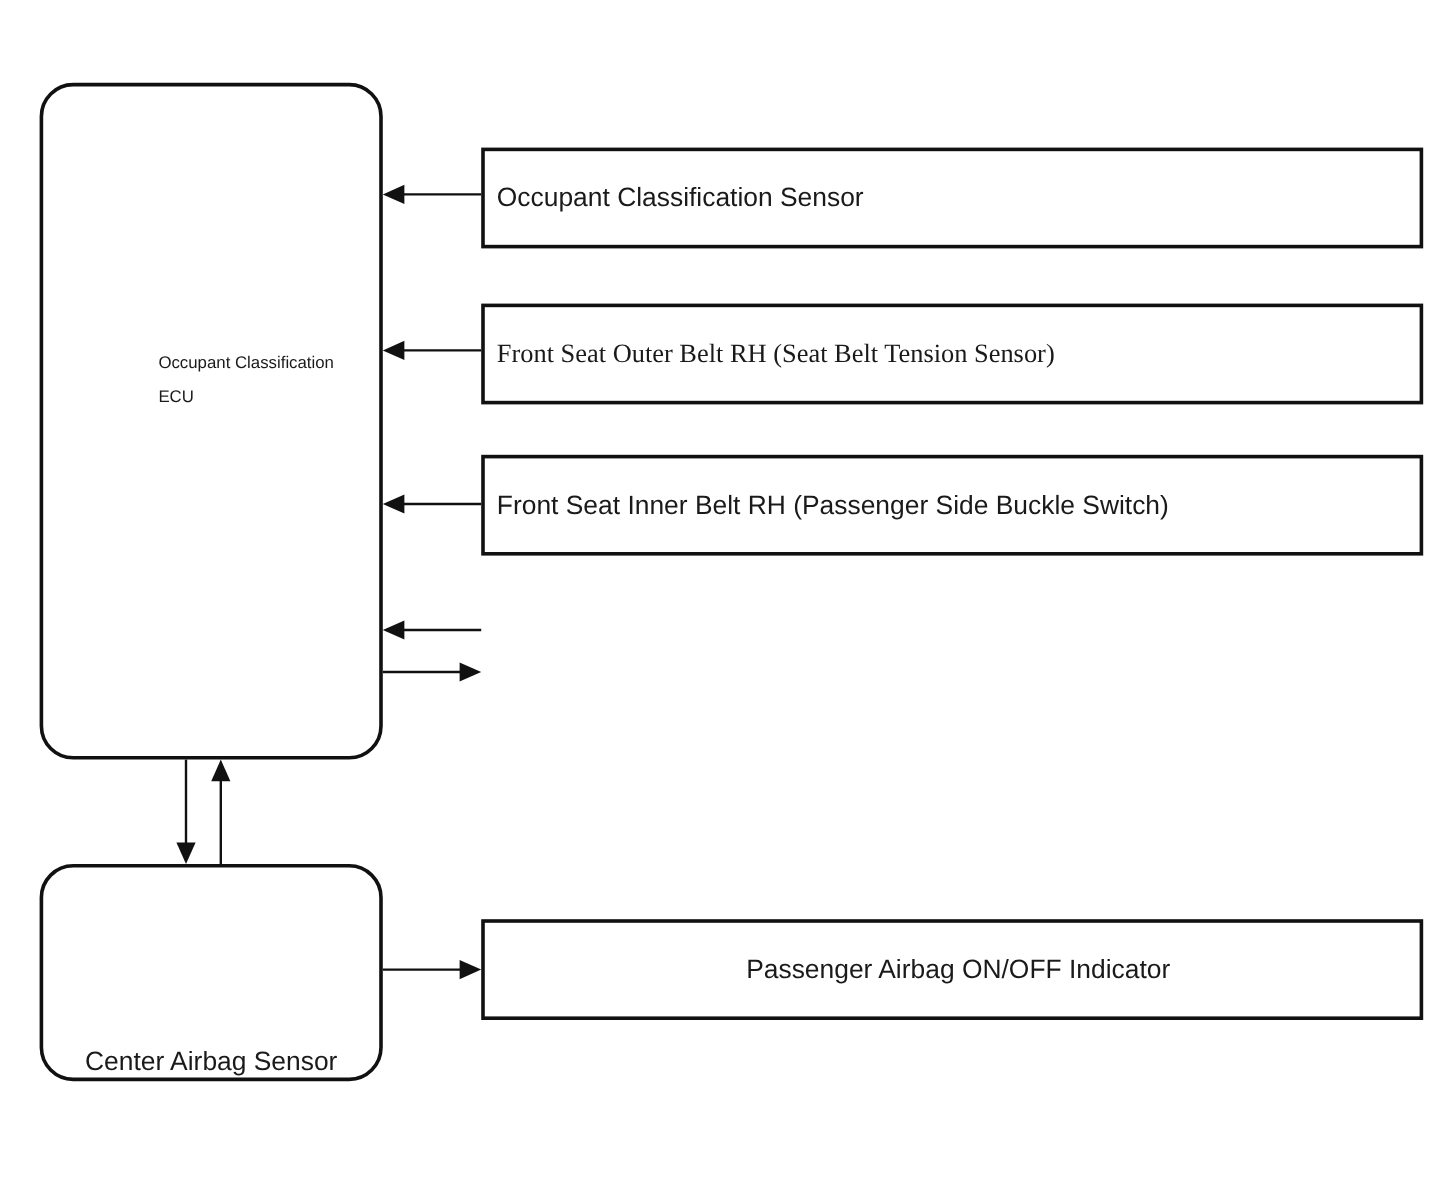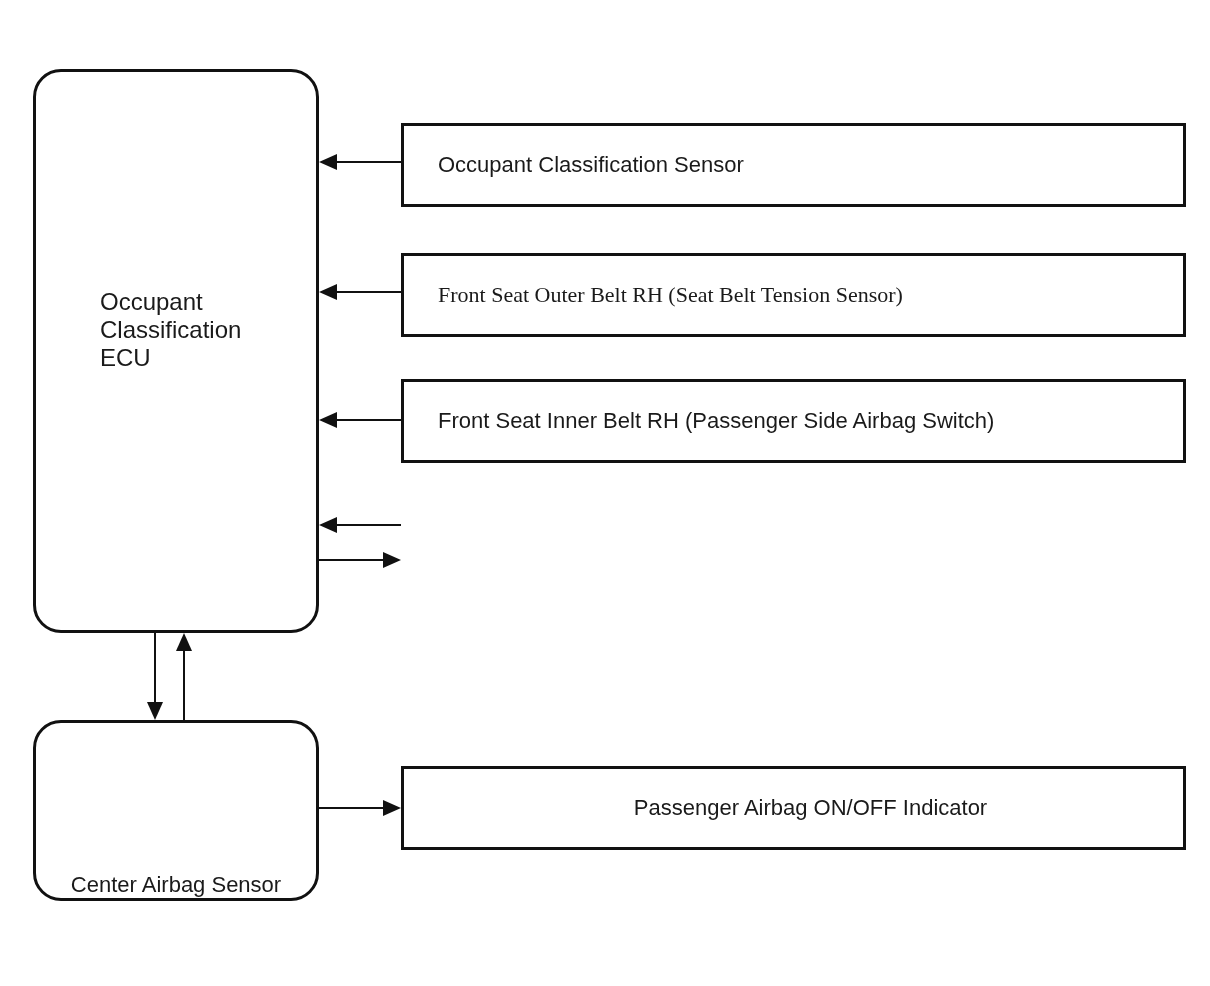--- a/index.html
+++ b/index.html
@@ -19,31 +19,31 @@
     background: #ffffff;
     box-sizing: border-box;
   }
   .rect-node {
     position: absolute;
     border: 3px solid #111111;
     background: #ffffff;
     box-sizing: border-box;
     display: flex;
     align-items: center;
-    padding-left: 34px;
+    padding-left: 10px;
     font-size: 22px;
     line-height: 26px;
     white-space: nowrap;
   }
   .ecu-label {
     position: absolute;
-    left: 64px;
+    left: 96px;
     top: 216px;
     width: 160px;
-    font-size: 24px;
+    font-size: 14px;
     line-height: 28px;
   }
   .center-node {
     display: flex;
     align-items: center;
     justify-content: center;
     font-size: 22px;
   }
   .connector-layer {
     position: absolute;
@@ -67,21 +67,21 @@
 
   <div class="rect-node" style="left:401px; top:123px; width:785px; height:84px;">
     <span>Occupant Classification Sensor</span>
   </div>
 
   <div class="rect-node" style="left:401px; top:253px; width:785px; height:84px;font-family:Liberation Serif, serif;">
     <span>Front Seat Outer Belt RH (Seat Belt Tension Sensor)</span>
   </div>
 
   <div class="rect-node" style="left:401px; top:379px; width:785px; height:84px;">
-    <span>Front Seat Inner Belt RH (Passenger Side Airbag Switch)</span>
+    <span>Front Seat Inner Belt RH (Passenger Side Buckle Switch)</span>
   </div>
 
 
   <div class="rounded-node center-node" style="left:33px; top:720px; width:286px; height:181px;align-items:flex-end;">
     <span>Center Airbag Sensor</span>
   </div>
 
   <div class="rect-node" style="left:401px; top:766px; width:785px; height:84px;justify-content:center;">
     <span>Passenger Airbag ON/OFF Indicator</span>
   </div>

